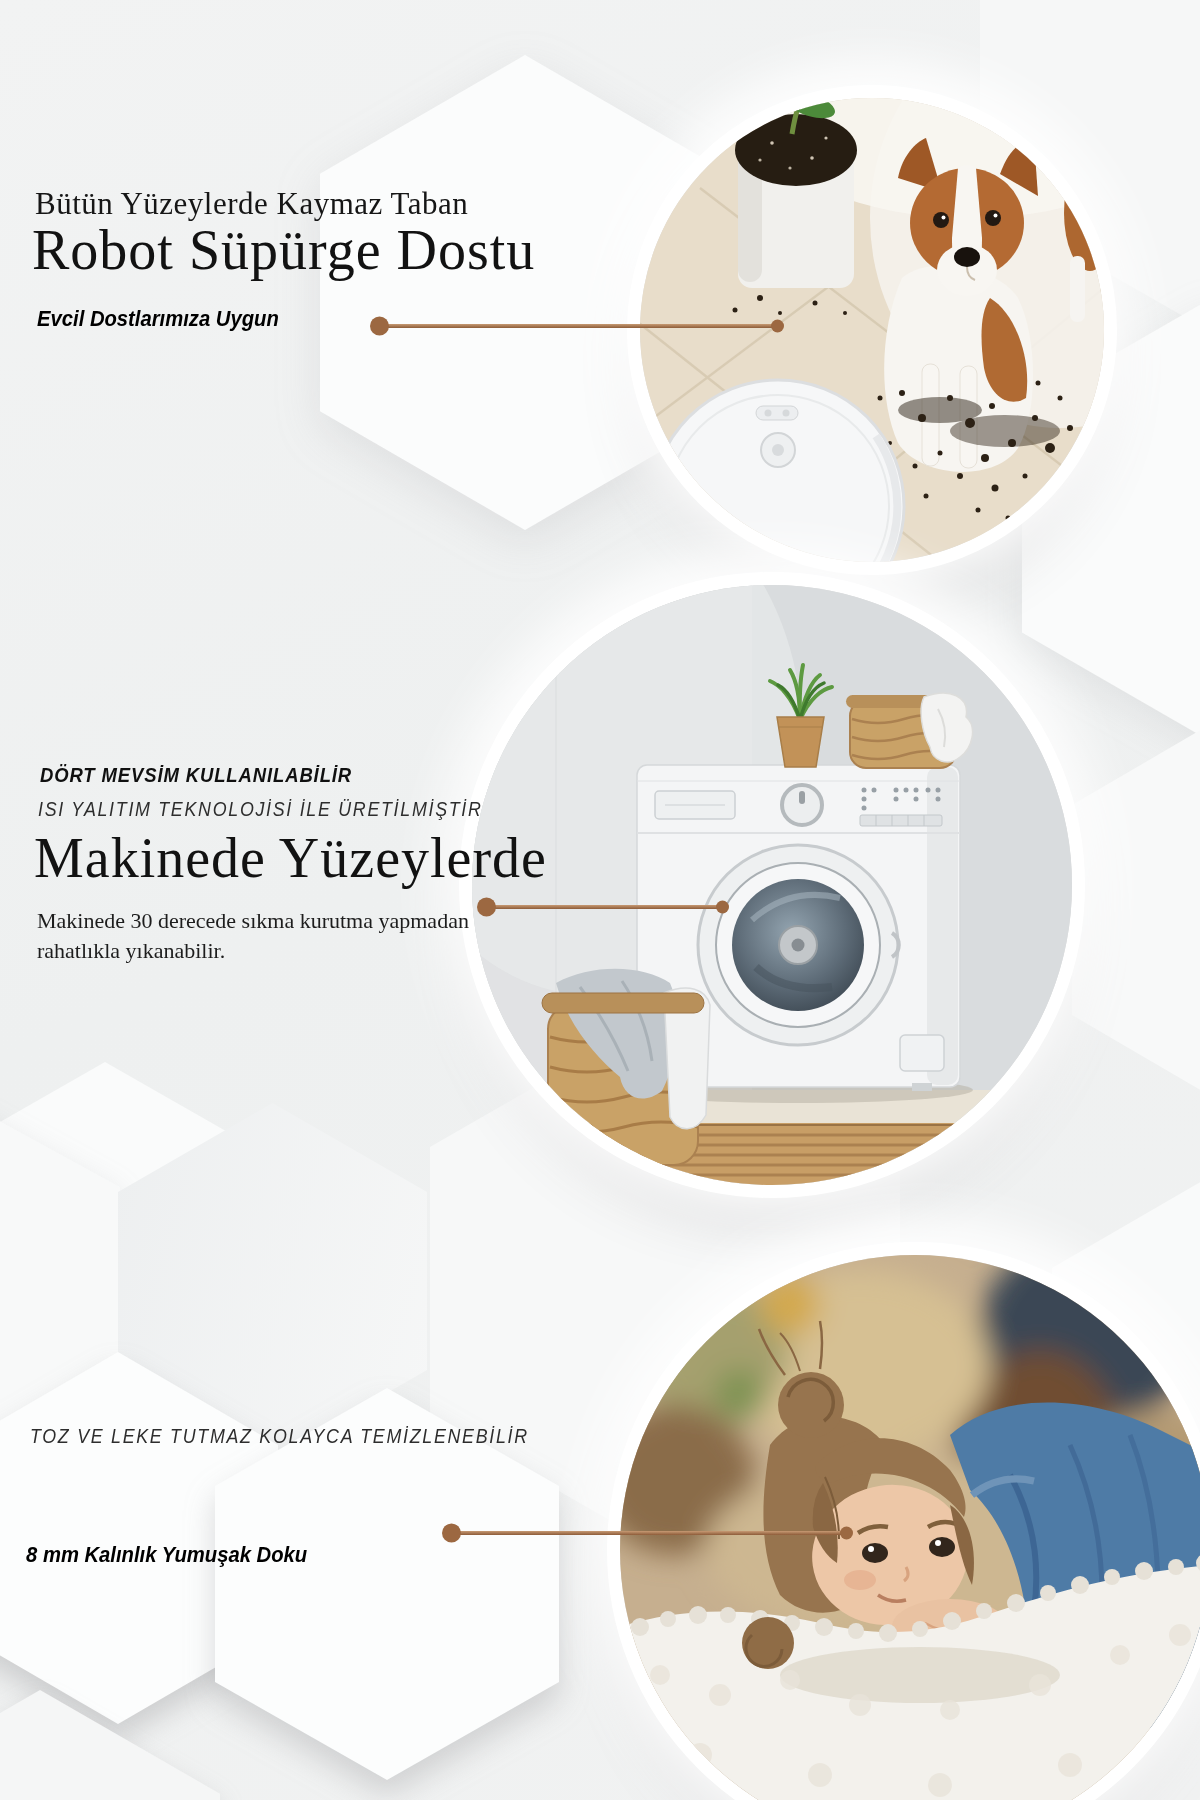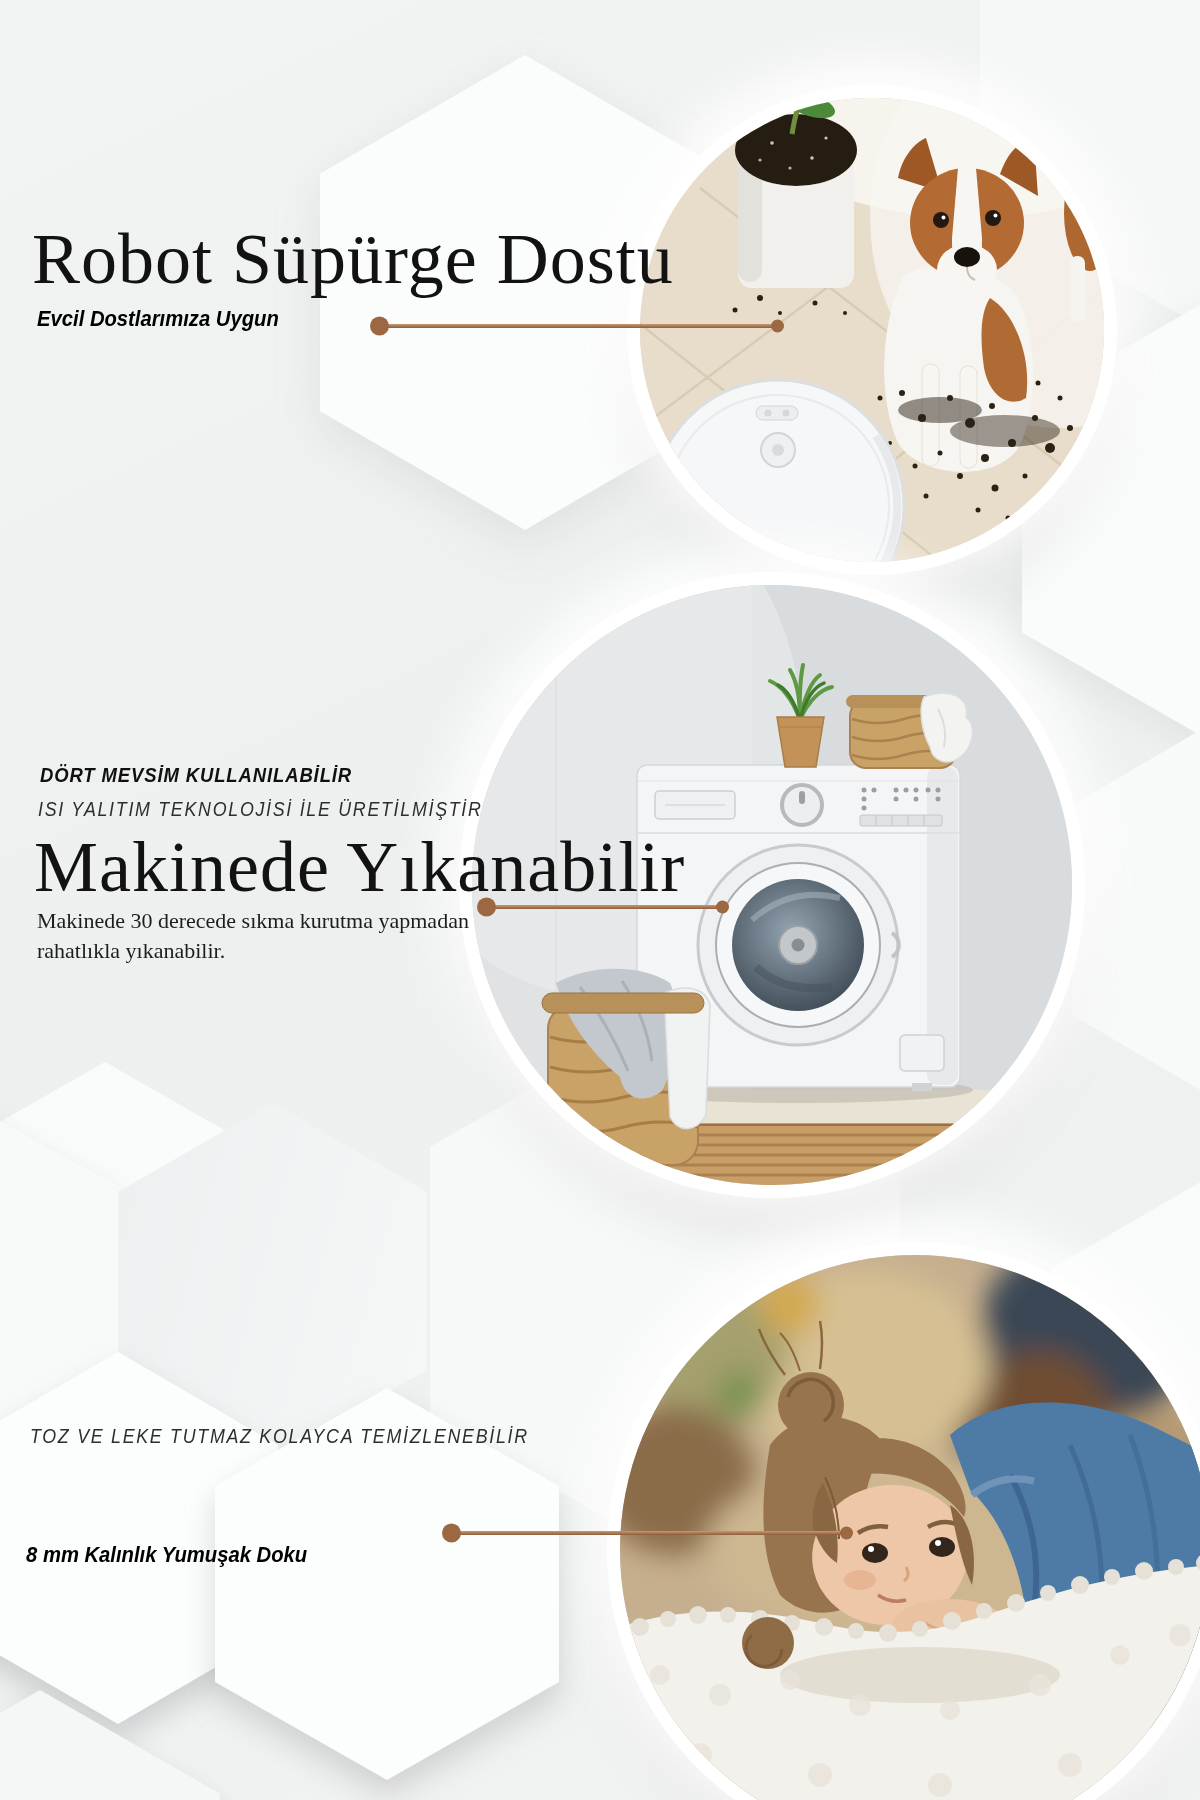--- a/index.html
+++ b/index.html
@@ -14,21 +14,21 @@
   
   .photo{
     position:absolute;border-radius:50%;border:13px solid #ffffff;overflow:hidden;z-index:10;
     box-shadow:0 0 48px 24px rgba(255,255,255,0.92), 0 34px 55px -16px rgba(95,95,100,0.38);
     background:#ddd;
   }
   .photo svg{display:block;width:100%;height:100%;}
   
   .txt{position:absolute;z-index:20;white-space:nowrap;color:#161616;}
   .kicker{font-family:"Liberation Serif",serif;font-size:31px;letter-spacing:0.5px;}
-  .title{font-family:"Liberation Serif",serif;font-size:72px;font-weight:400;letter-spacing:1px;color:#121212;margin:0;}
+  .title{font-family:"Liberation Serif",serif;font-size:56px;font-weight:400;letter-spacing:1px;color:#121212;margin:0;}
   .title-sm{font-size:57px;}
   .caption{font-size:22px;font-weight:bold;font-style:italic;transform:scaleX(0.92);transform-origin:left;color:#000;}
   .eyebrow-bold{font-size:21px;font-weight:bold;font-style:italic;letter-spacing:1px;transform:scaleX(0.88);transform-origin:left;color:#101010;}
   .eyebrow-light{font-size:21px;font-weight:400;font-style:italic;letter-spacing:2px;transform:scaleX(0.85);transform-origin:left;color:#2d2d2d;}
   .body-text{font-family:"Liberation Serif",serif;font-size:22px;line-height:1.38;color:#1d1d1d;white-space:normal;max-width:440px;}
   
   .connector{position:absolute;height:4px;z-index:30;background:linear-gradient(#c79a73,#8d5c39);}
   .connector::before{content:"";position:absolute;left:-8px;top:50%;transform:translateY(-50%);
     width:19px;height:19px;border-radius:50%;background:#9c6841;}
   .connector::after{content:"";position:absolute;right:-6px;top:50%;transform:translateY(-50%);
@@ -69,20 +69,21 @@
   <div class="hexwrap" style="left:-42px;top:1352px;width:320px;height:372px;filter:drop-shadow(0 16px 14px rgba(125,125,130,0.3));">
       <div class="hex" style="background:#fcfdfd;"></div>
     </div>
   <div class="hexwrap" style="left:215px;top:1388px;width:344px;height:392px;filter:drop-shadow(0 16px 15px rgba(125,125,130,0.28));">
       <div class="hex" style="background:#fcfdfd;"></div>
     </div>
   <div class="hexwrap" style="left:-140px;top:1690px;width:360px;height:415px;filter:drop-shadow(0 10px 12px rgba(130,130,135,0.22));">
       <div class="hex" style="background:#f5f6f6;"></div>
     </div>
 
+  <div class="txt kicker" style="left:35px;top:186px;">Bütün Yüzeylerde Kaymaz Taban</div>
   <h1 class="txt title" style="left:32px;top:218px;">Robot Süpürge Dostu</h1>
   <div class="txt caption" style="left:37px;top:306px;">Evcil Dostlarımıza Uygun</div>
   <div class="connector" style="left:378px;top:324px;width:400px;"></div>
 
   <div class="photo" style="left:627px;top:85px;width:464px;height:464px;">
     <svg viewBox="0 0 464 464">
       <rect width="464" height="464" fill="#e8ddca"></rect>
       <g stroke="#d5c8b0" stroke-width="2.5" opacity="0.85">
         <line x1="-20" y1="210" x2="300" y2="464"></line>
         <line x1="60" y1="90" x2="464" y2="400"></line>
@@ -173,21 +174,21 @@
         <circle cx="128" cy="315" r="3.5" fill="#d6d9db"></circle>
           <circle cx="146" cy="315" r="3.5" fill="#d6d9db"></circle>
         <circle cx="138" cy="352" r="17" fill="#eef0f1" stroke="#d2d5d7" stroke-width="2"></circle>
         <circle cx="138" cy="352" r="6" fill="#d8dbdd"></circle>
       </g>
     </svg>
   </div>
 
   <div class="txt eyebrow-bold" style="left:40px;top:763px;">DÖRT MEVSİM KULLANILABİLİR</div>
   <div class="txt eyebrow-light" style="left:38px;top:797px;">ISI YALITIM TEKNOLOJİSİ İLE ÜRETİLMİŞTİR</div>
-  <h1 class="txt title" style="left:34px;top:826px;">Makinede Yıkanabilir</h1>
+  <h1 class="txt title" style="left:34px;top:826px;">Makinede Yüzeylerde</h1>
   <div class="txt body-text" style="left:37px;top:906px;">Makinede 30 derecede sıkma kurutma yapmadan rahatlıkla yıkanabilir.</div>
   <div class="connector" style="left:485px;top:905px;width:238px;"></div>
 
   <div class="photo" style="left:459px;top:572px;width:600px;height:600px;">
     <svg viewBox="0 0 600 600">
       <defs>
         <radialGradient id="glass" cx="0.45" cy="0.4" r="0.75">
           <stop offset="0%" stop-color="#93a4b0"></stop>
             <stop offset="55%" stop-color="#5d6b77"></stop>
             <stop offset="100%" stop-color="#323c45"></stop>

